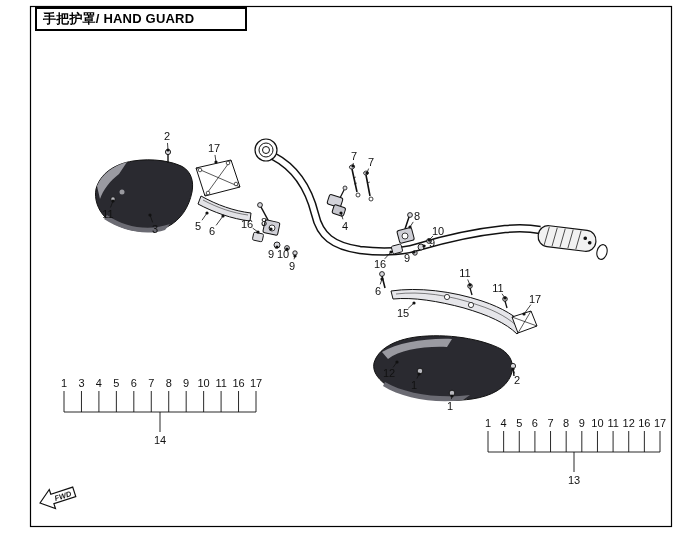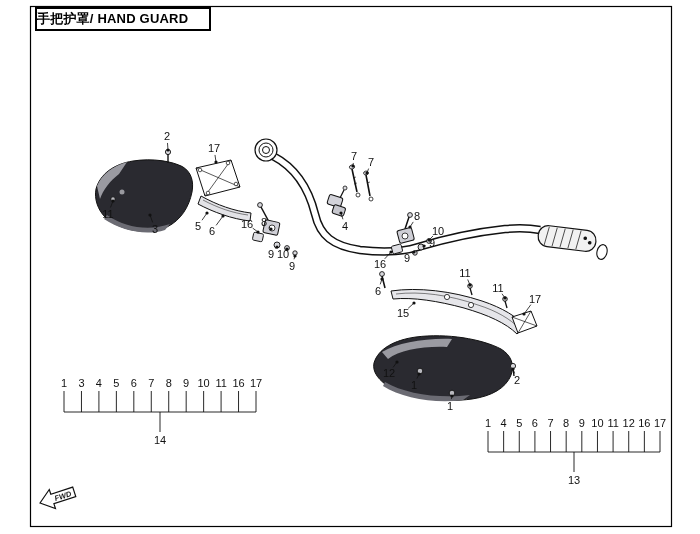--- a/index.html
+++ b/index.html
@@ -1,21 +1,21 @@
 <!DOCTYPE html>
 <html><head>
 <meta charset="utf-8">
 <style>
   html,body{margin:0;padding:0;background:#fff;}
   .page{position:relative;width:700px;height:534px;background:#ffffff;font-family:"Liberation Sans",sans-serif;overflow:hidden;}
   .page svg{position:absolute;left:0;top:0;}
   .title-box{
-    position:absolute;left:35px;top:7px;width:176px;height:24px;
+    position:absolute;left:35px;top:7px;width:212px;height:24px;
     border:2px solid #000;background:#fff;box-sizing:border-box;
-    display:flex;align-items:center;
+    display:flex;align-items:center;padding-left:6px;
     font-weight:bold;font-size:13px;color:#000;letter-spacing:0.2px;
   }
   svg text{font-family:"Liberation Sans",sans-serif;fill:#111;}
 </style>
 </head>
 <body>
 
 <div class="page">
 
   <svg width="700" height="534" viewBox="0 0 700 534">

